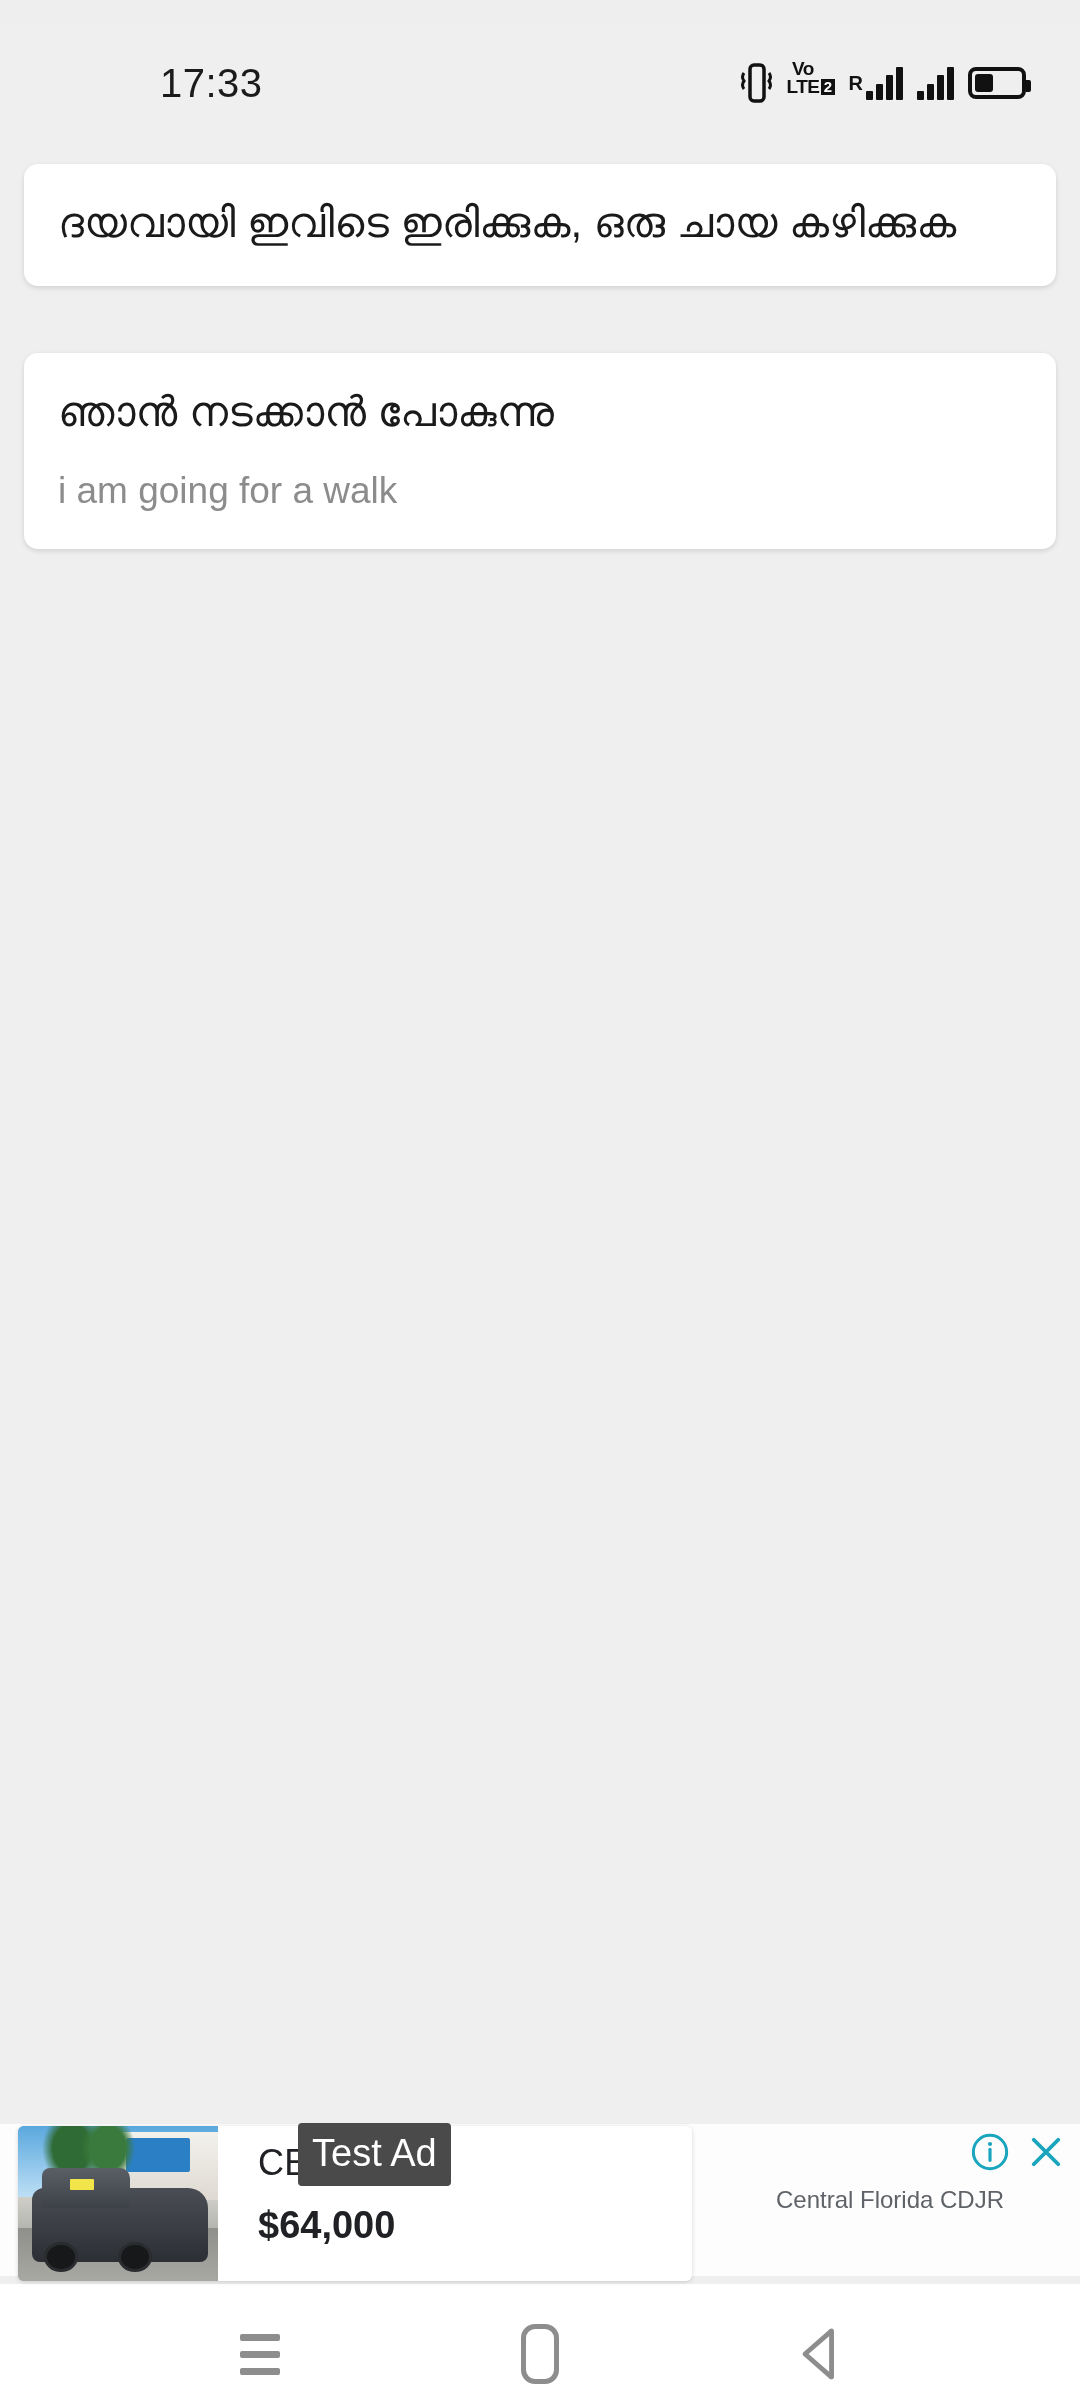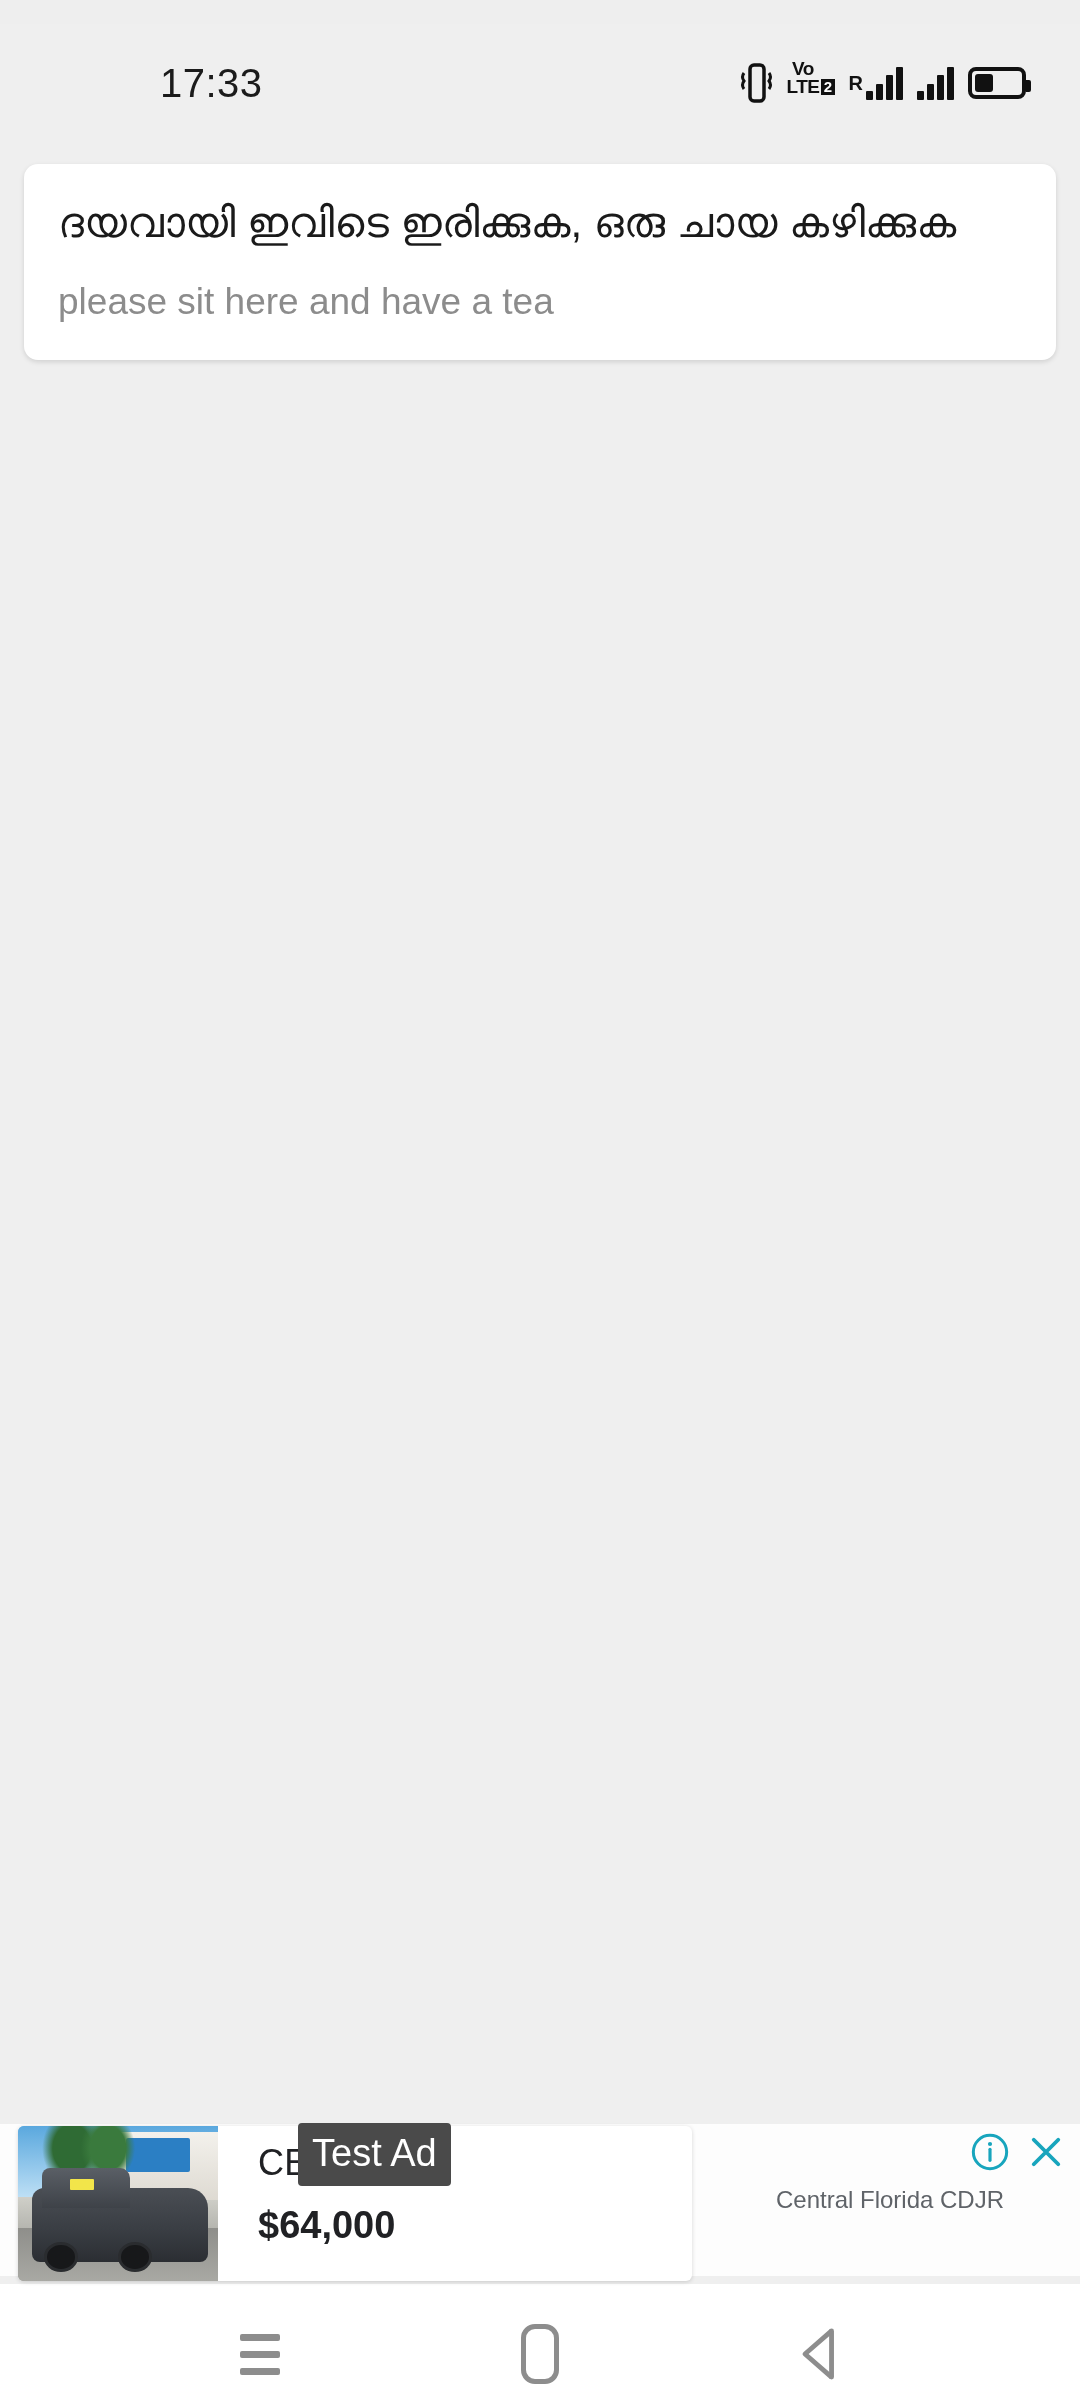--- a/index.html
+++ b/index.html
@@ -326,23 +326,26 @@
       </div>
 
     </div>
   </div>
 
 
   <div class="history-list">
 
     <div class="history-card">
       <div class="card-source">ദയവായി ഇവിടെ ഇരിക്കുക, ഒരു ചായ കഴിക്കുക</div>
-      <div class="card-translation">please sit here and have a tea</div>
-    </div>
-
+    </div>
+
+    <div class="history-card">
+      <div class="card-source">ഞാൻ നടക്കാൻ പോകുന്നു</div>
+      <div class="card-translation">i am going for a walk</div>
+    </div>
 
   </div>
 
   <div class="ad-container">
     <div class="ad-white-right"></div>
 
     <div class="ad-card">
       <div class="ad-thumb">
         <div class="sky"></div>
         <div class="building"></div>

